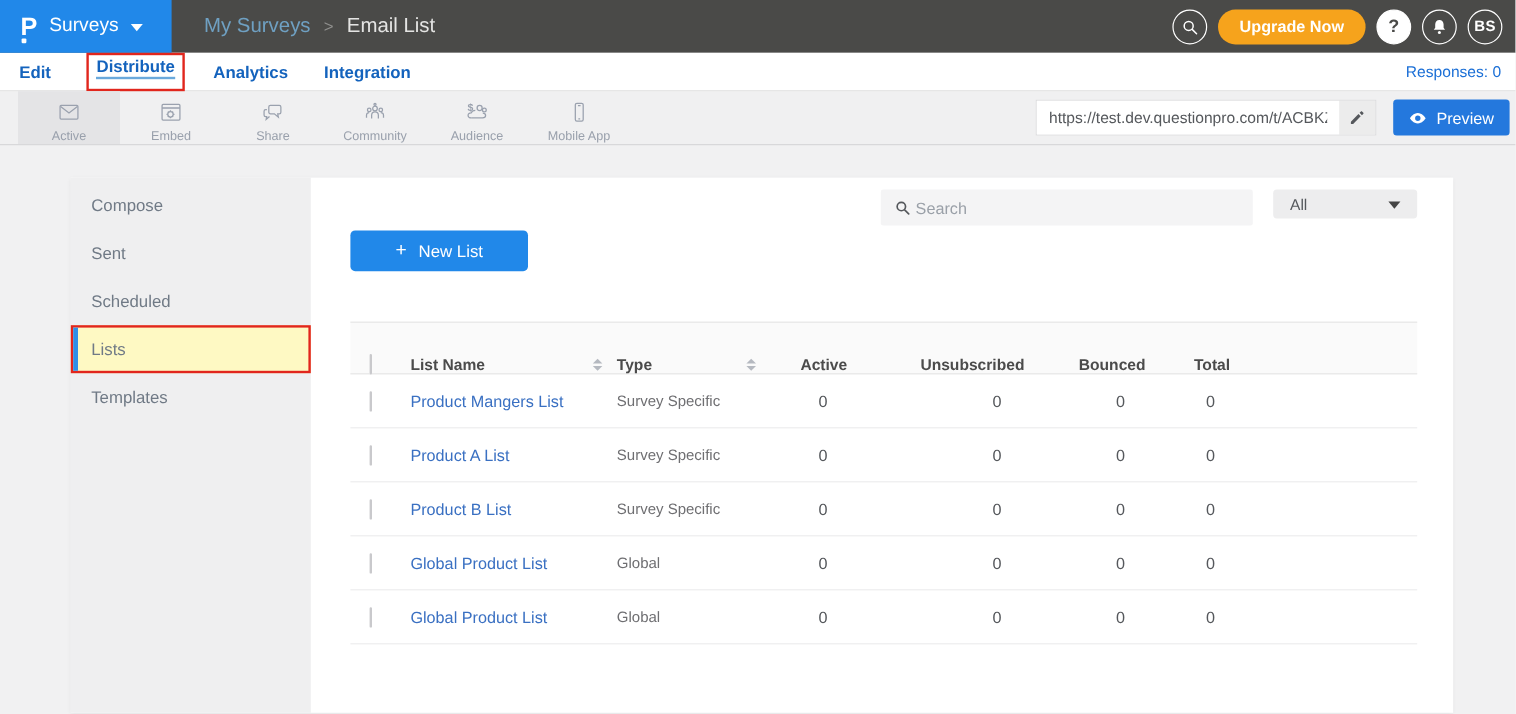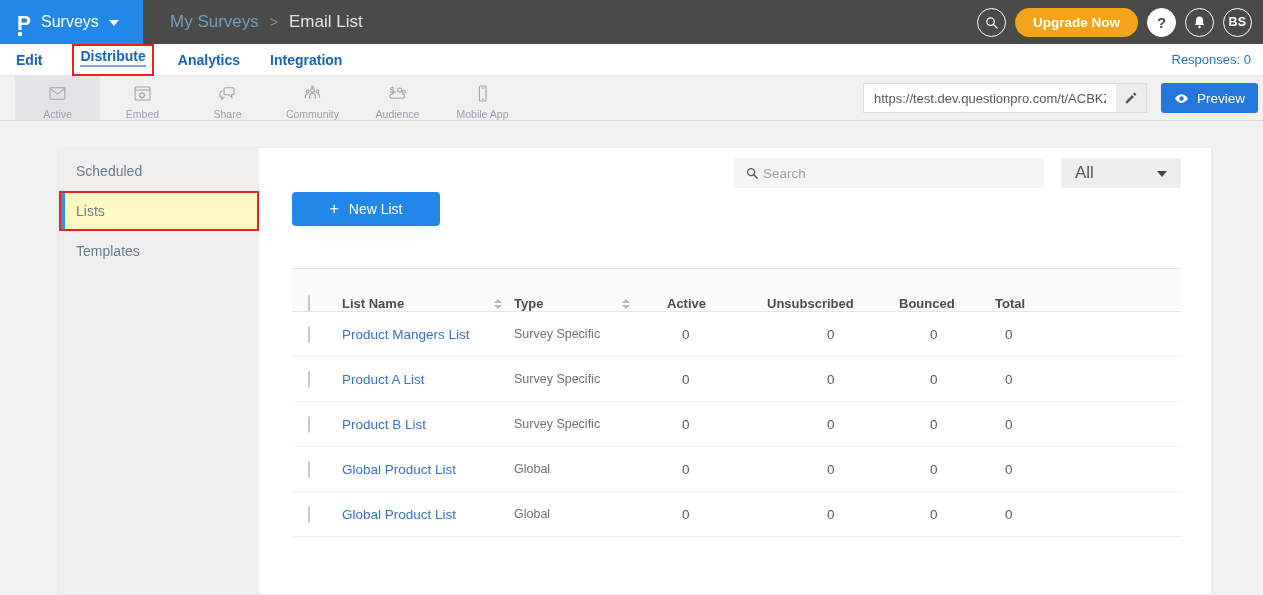--- a/index.html
+++ b/index.html
@@ -61,22 +61,22 @@
     padding-left:15px; line-height:36px; color:#707a86; }
   .side-item.active::before { content:""; position:absolute; left:0; top:0; bottom:0; width:4px; background:#2e8fe9; }
 
   .main { flex:1; padding:10px 30px 0 33px; }
   .top-row { display:flex; justify-content:flex-end; gap:17px; }
   .search-box { width:310px; height:30px; background:#f4f4f5; border-radius:2px;
     display:flex; align-items:center; padding:0 11px; gap:4px; }
   .search-box input { flex:1; border:none; outline:none; background:transparent;
     font-family:inherit; font-size:13.5px; color:#55585c; }
   .search-box input::placeholder { color:#9aa0a8; }
-  .all-select { width:120px; height:30px; background:#ededee; border-radius:3px;
-    display:flex; align-items:center; padding:0 14px; font-size:17px; color:#55585c; cursor:pointer; }
+  .all-select { width:120px; height:24px; background:#ededee; border-radius:3px;
+    display:flex; align-items:center; padding:0 14px; font-size:13px; color:#55585c; cursor:pointer; }
   .all-select .caret-down { border-top-color:#444; margin-left:auto; border-left-width:5px; border-right-width:5px; }
   .new-list-btn { margin-top:4px; width:148px; height:34px; background:#2188e9; border:none;
     border-radius:4px; color:#fff; font-family:inherit; font-size:14px; display:flex;
     align-items:center; justify-content:center; gap:10px; cursor:pointer; }
   .plus-glyph { font-size:16px; line-height:1; }
 
   
   .list-table { margin-top:42px; }
   .thead { height:44px; background:#fafafa; border-top:1px solid #e6e6e6; border-bottom:1px solid #e6e6e6;
     display:flex; align-items:flex-end; font-size:13px; font-weight:700; color:#4b4b4b; }
@@ -221,20 +221,22 @@
         </svg>
       <span>Preview</span>
     </button>
   </div>
 </div>
 
 <div class="page">
   <div class="card">
 
     <div class="side">
+      <div class="side-item">Compose</div>
+      <div class="side-item">Sent</div>
       <div class="side-item">Scheduled</div>
       <div class="side-item active">Lists</div>
       <div class="side-item">Templates</div>
     </div>
 
     <div class="main">
       <div class="top-row">
         <div class="search-box">
           <svg width="14" height="14" viewBox="0 0 24 24" stroke="#55585c" fill="none" stroke-width="2.4">
               <circle cx="10.5" cy="10.5" r="6"></circle>

